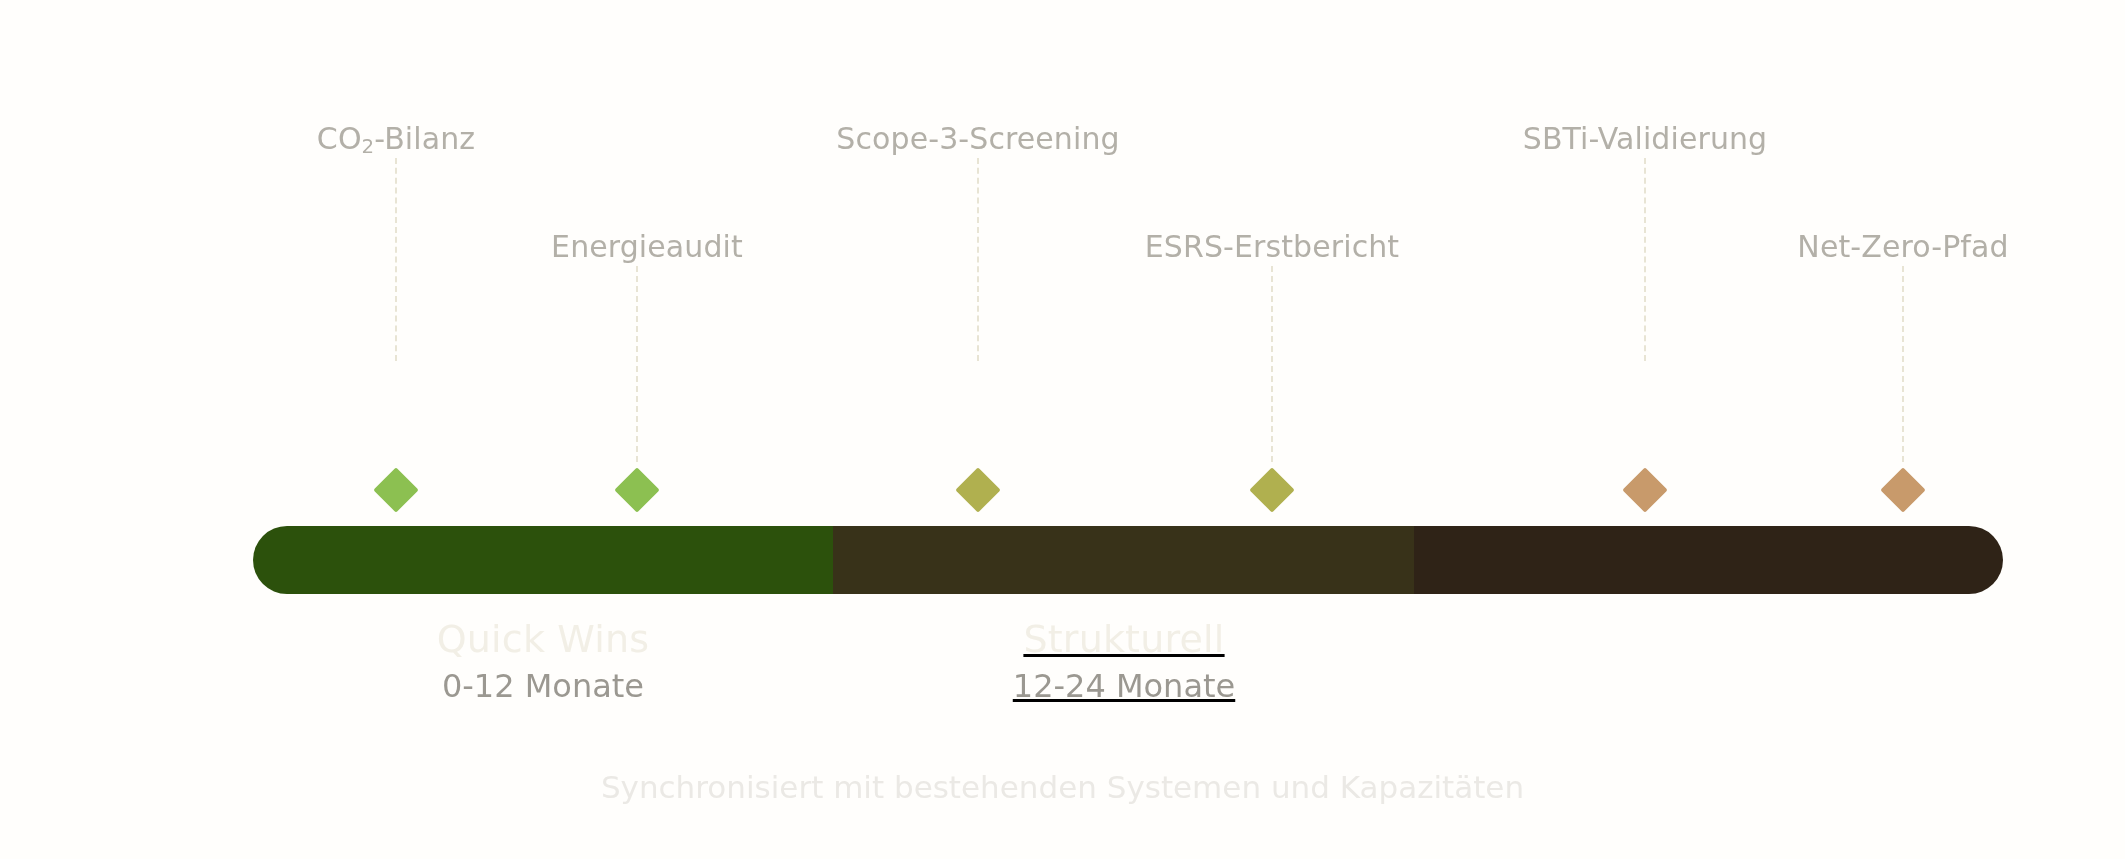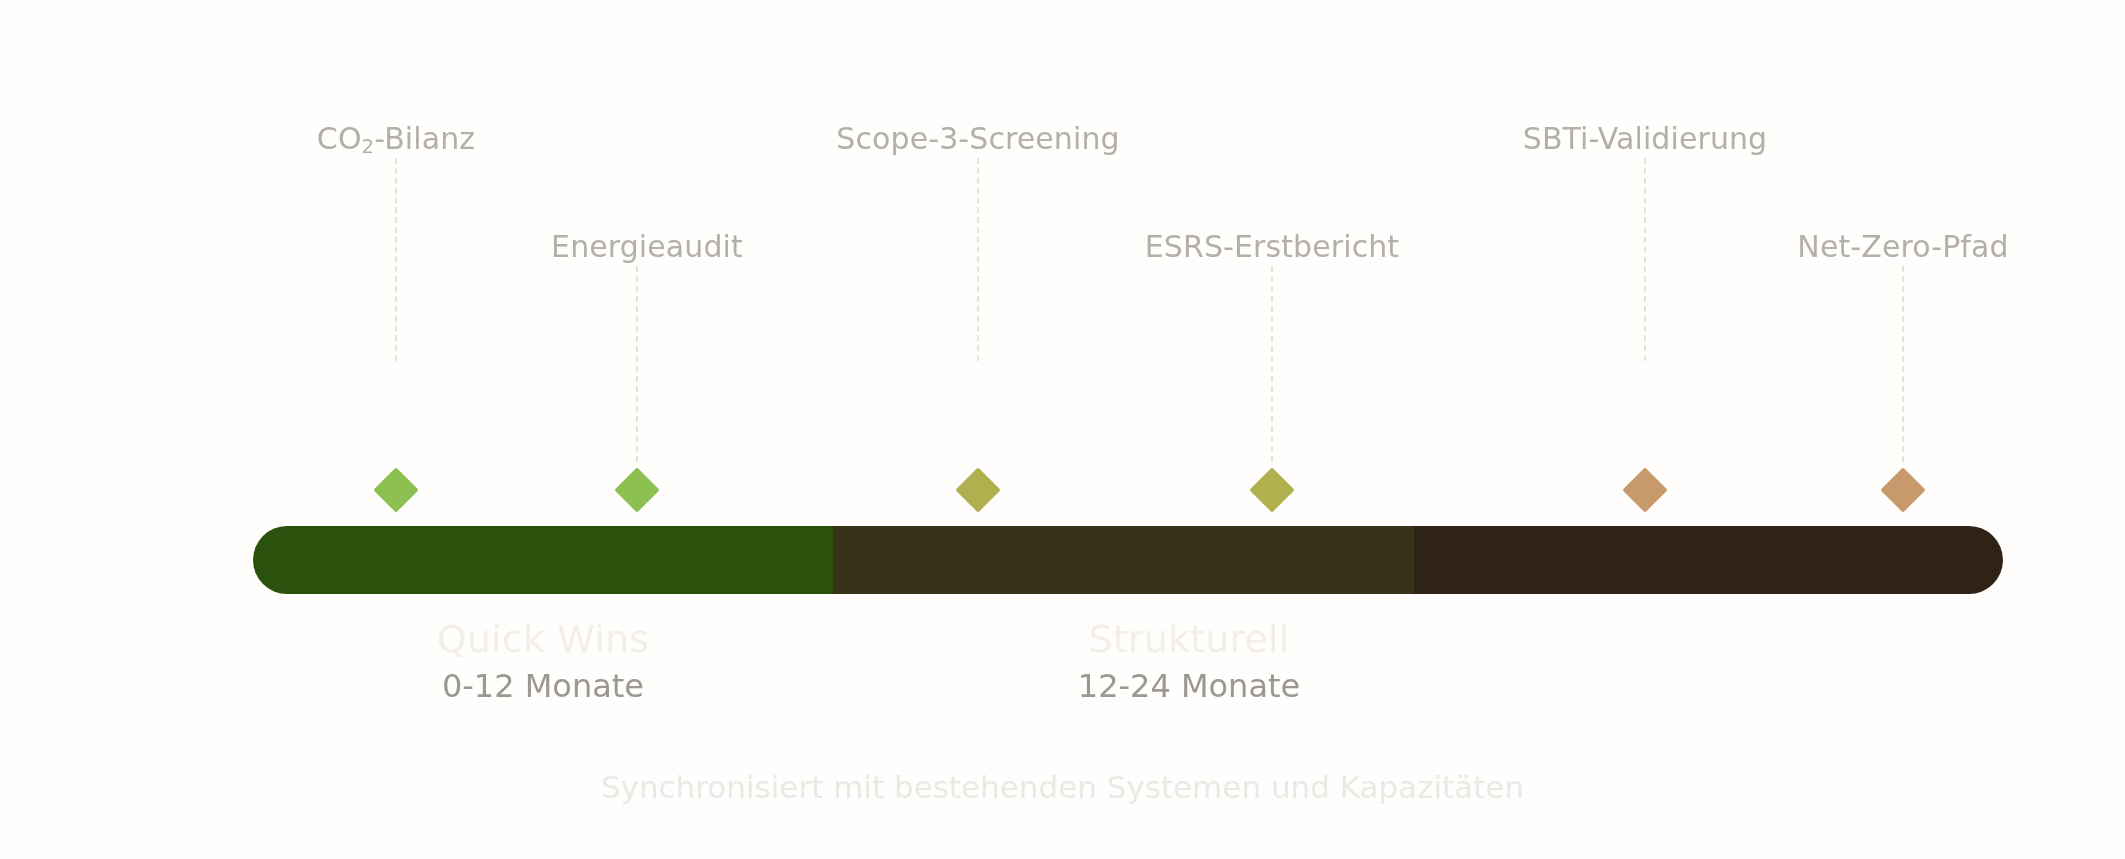--- a/index.html
+++ b/index.html
@@ -136,21 +136,21 @@
     <div class="bar-segment" style="flex:580 0 0; background:#2c510c;"></div>
     <div class="bar-segment" style="flex:581 0 0; background:#383219;"></div>
     <div class="bar-segment" style="flex:589 0 0; background:#2f2317;"></div>
   </div>
 
   <div class="phase-group" style="left:543px; top:620px;">
     <div class="phase-title">Quick Wins</div>
     <div class="phase-duration">0-12 Monate</div>
   </div>
 
-  <div class="phase-group" style="left:1189px; top:620px;">
+  <div class="phase-group" style="left:1124px; top:620px;text-decoration:underline;">
     <div class="phase-title">Strukturell</div>
     <div class="phase-duration">12-24 Monate</div>
   </div>
 
 
   <div class="footnote">Synchronisiert mit bestehenden Systemen und Kapazitäten</div>
 
 </div>
 
 </body></html>

